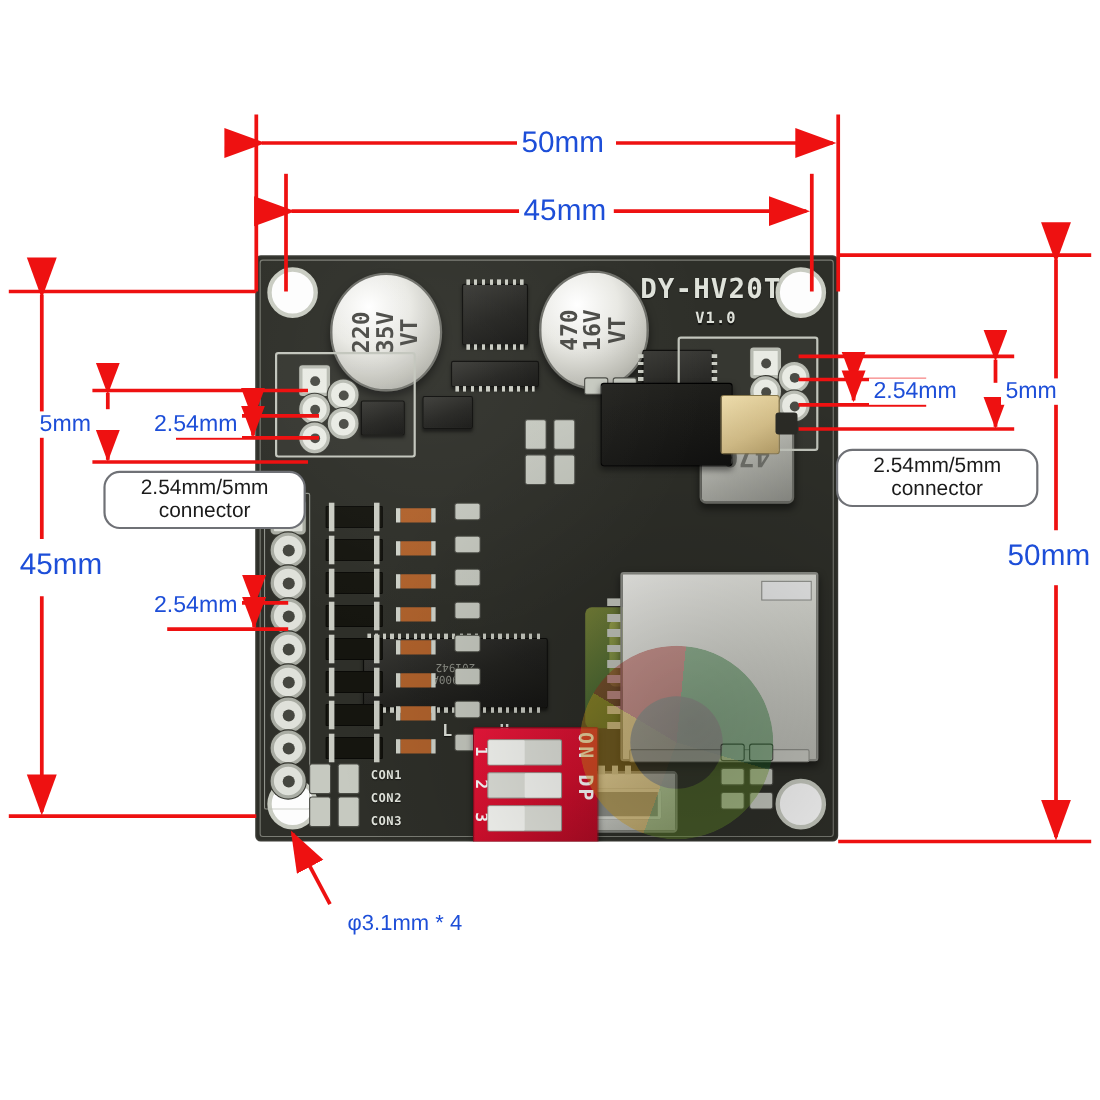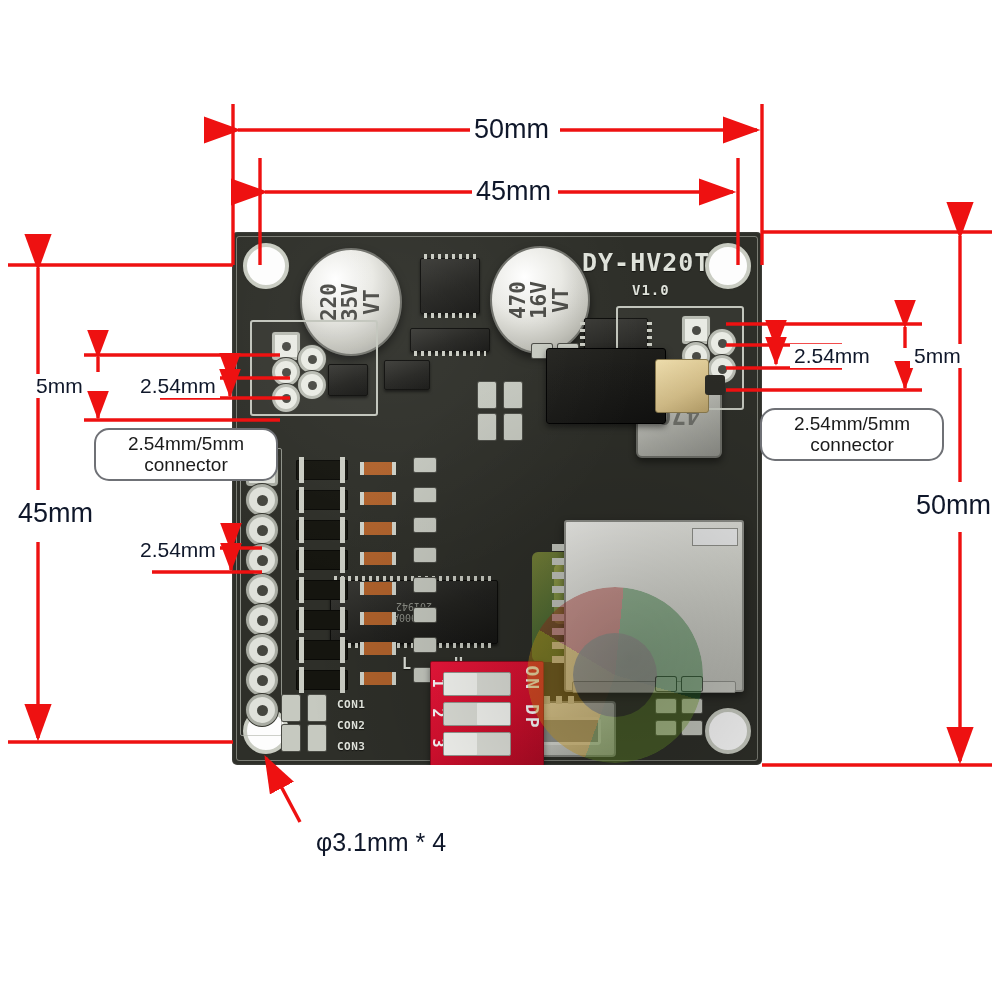--- a/index.html
+++ b/index.html
@@ -238,33 +238,33 @@
   }
   #watermark .wm-r{ position:absolute; inset:0; border-radius:50%;
       background: conic-gradient(from 200deg, #d8a016 0 28%, #a8241f 28% 46%, #1f6f2a 46% 74%, #6d9a2a 74% 100%); }
   #watermark .wm-hole{ position:absolute; left:26%; top:26%; width:48%; height:48%;
       border-radius:50%; background:#2e2f29; opacity:.85;}
 
   
   #dims { position:absolute; inset:0; pointer-events:none; }
   #dims svg { position:absolute; inset:0; width:1000px; height:1000px; }
   .dimtext{
-    position:absolute; color:#0f172a; font-family:"Liberation Sans","DejaVu Sans",sans-serif;
+    position:absolute; color:#1d4ed8; font-family:"Liberation Sans","DejaVu Sans",sans-serif;
     white-space:nowrap; background:#fff; padding:0 4px;
   }
   .t50-top { left:470px; top:114px; font-size:27px; }
   .t45-top { left:472px; top:176px; font-size:27px; }
   .t45-left{ left:14px;  top:498px; font-size:27px; }
   .t50-right{ left:912px; top:490px; font-size:27px; }
   .t5-left { left:32px;  top:374px; font-size:21px; }
   .t254-left{ left:136px; top:374px; font-size:21px; }
   .t254-left2{ left:136px; top:538px; font-size:21px; }
   .t5-right{ left:910px; top:344px; font-size:21px; }
   .t254-right{ left:790px; top:344px; font-size:21px; }
-  .tphi{ left:310px; top:828px; font-size:25px; padding:0 6px;}
+  .tphi{ left:310px; top:828px; font-size:20px; padding:0 6px;}
 
   .callout{
     position:absolute; border:2px solid #6f7176; border-radius:15px;
     background:#ffffff; color:#1b1b1b; text-align:center;
     font-family:"Liberation Sans","DejaVu Sans",sans-serif; font-size:19px; line-height:1.12;
     padding:3px 8px;
   }
   .callout .l1,.callout .l2{ display:block; }
   #callout-left { left:94px;  top:428px; width:164px; }
   #callout-right{ left:760px; top:408px; width:164px; }

